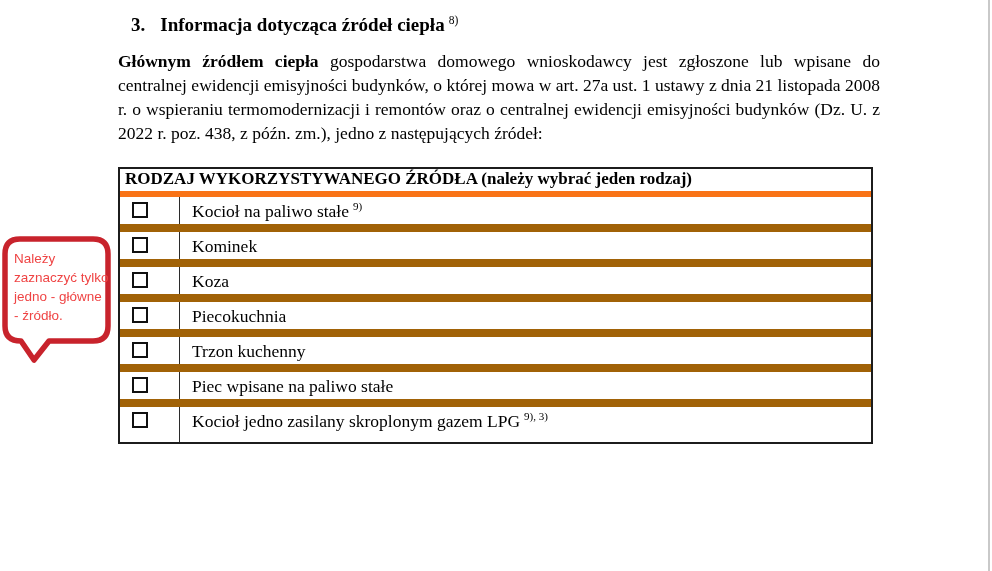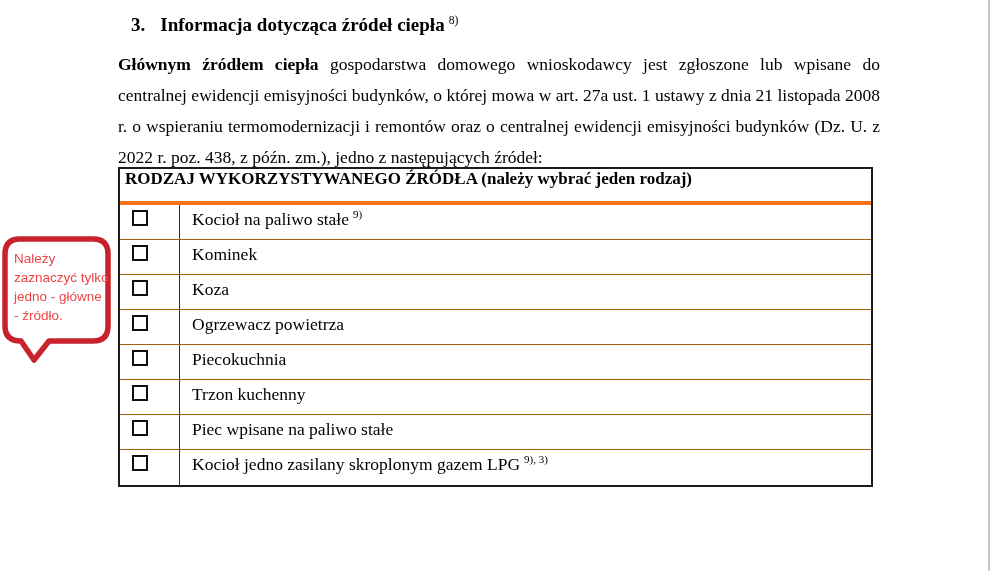--- a/index.html
+++ b/index.html
@@ -32,45 +32,45 @@
     font-weight: normal;
     font-size: 11.5px;
     margin-left: 4px;
   }
 
   .para {
     position: absolute;
     left: 118px; top: 49px;
     width: 762px;
     font-size: 17.5px;
-    line-height: 31px;
+    line-height: 24px;
     text-align: justify;
   }
 
   .srcTable {
     position: absolute;
     left: 118px; top: 167px;
     width: 755px;
     border: 2px solid #1c1c1c;
     background: #fff;
   }
   .srcTable .thead {
-    height: 36px;
+    height: 28px;
     line-height: 19px;
     font-weight: bold;
     font-size: 17px;
     padding-left: 5px;
-    border-bottom: 4px solid #f97316;
+    border-bottom: 6px solid #f97316;
     white-space: nowrap;
     overflow: visible;
   }
   .row {
     display: flex;
     height: 35px;
-    border-bottom: 1px solid #a16207;
+    border-bottom: 8px solid #a16207;
   }
   .row:last-child { border-bottom: none; }
   .cell-check {
     width: 60px;
     flex: 0 0 60px;
     border-right: 1px solid #2b2b2b;
     padding: 5px 0 0 12px;
   }
   .checkbox {
     display: block;
@@ -136,26 +136,20 @@
     <div class="cell-label"><span>Kominek</span><sup></sup></div>
   </div>
 
   <div class="row">
     <div class="cell-check">
       <span class="checkbox"></span>
     </div>
     <div class="cell-label"><span>Koza</span><sup></sup></div>
   </div>
 
-  <div class="row">
-    <div class="cell-check">
-      <span class="checkbox"></span>
-    </div>
-    <div class="cell-label"><span>Ogrzewacz powietrza</span><sup></sup></div>
-  </div>
 
   <div class="row">
     <div class="cell-check">
       <span class="checkbox"></span>
     </div>
     <div class="cell-label"><span>Piecokuchnia</span><sup></sup></div>
   </div>
 
   <div class="row">
     <div class="cell-check">

